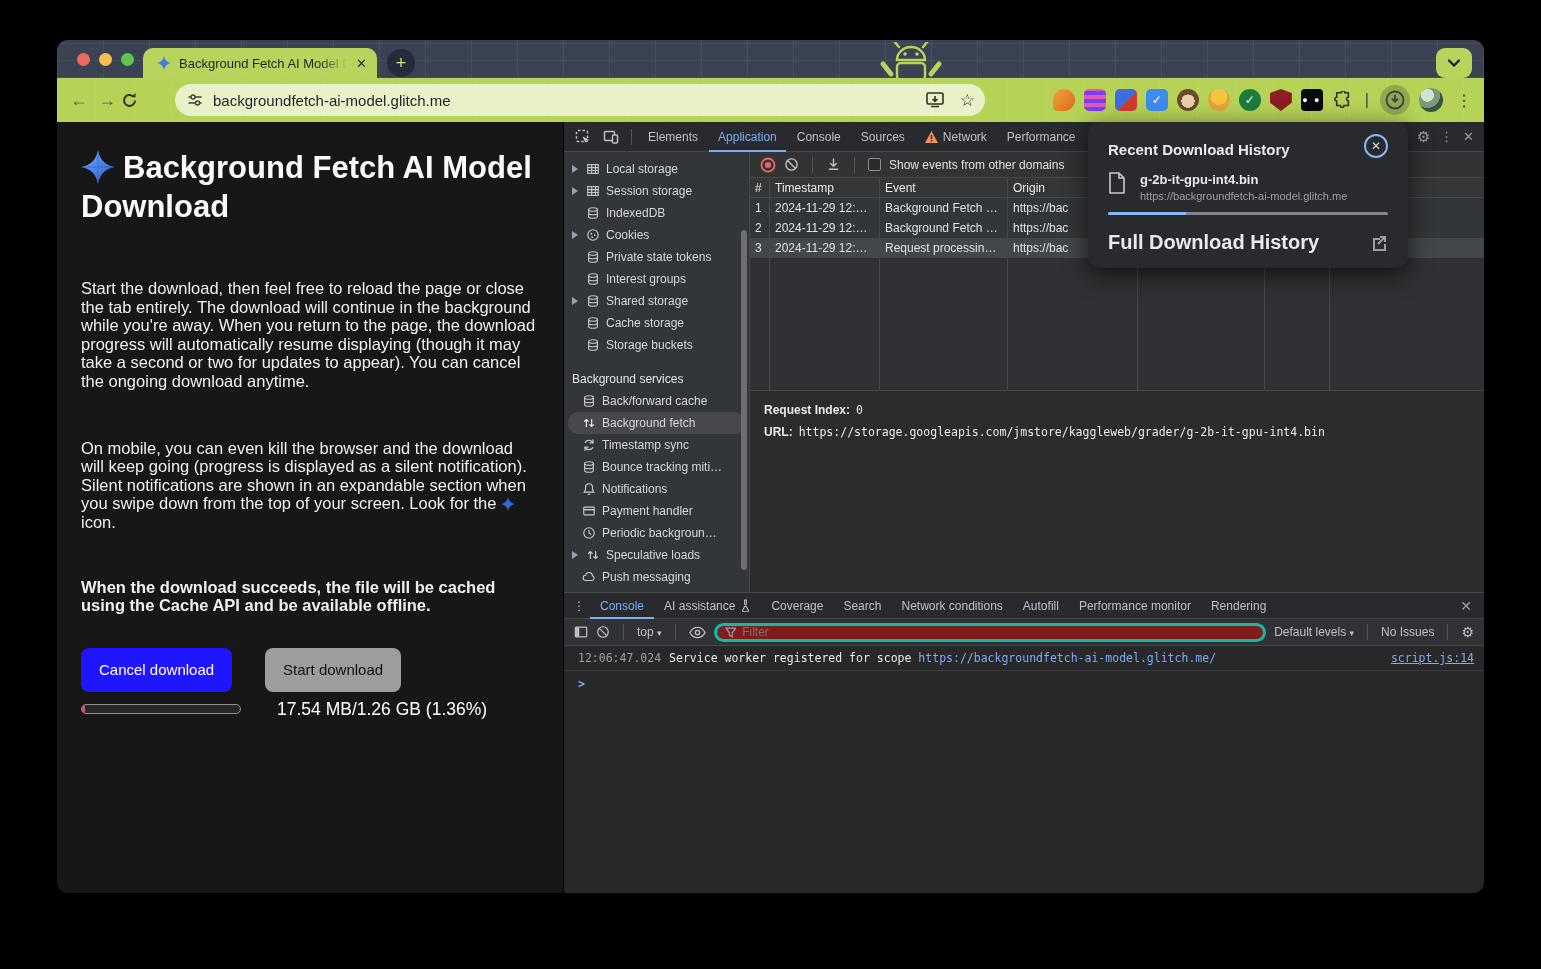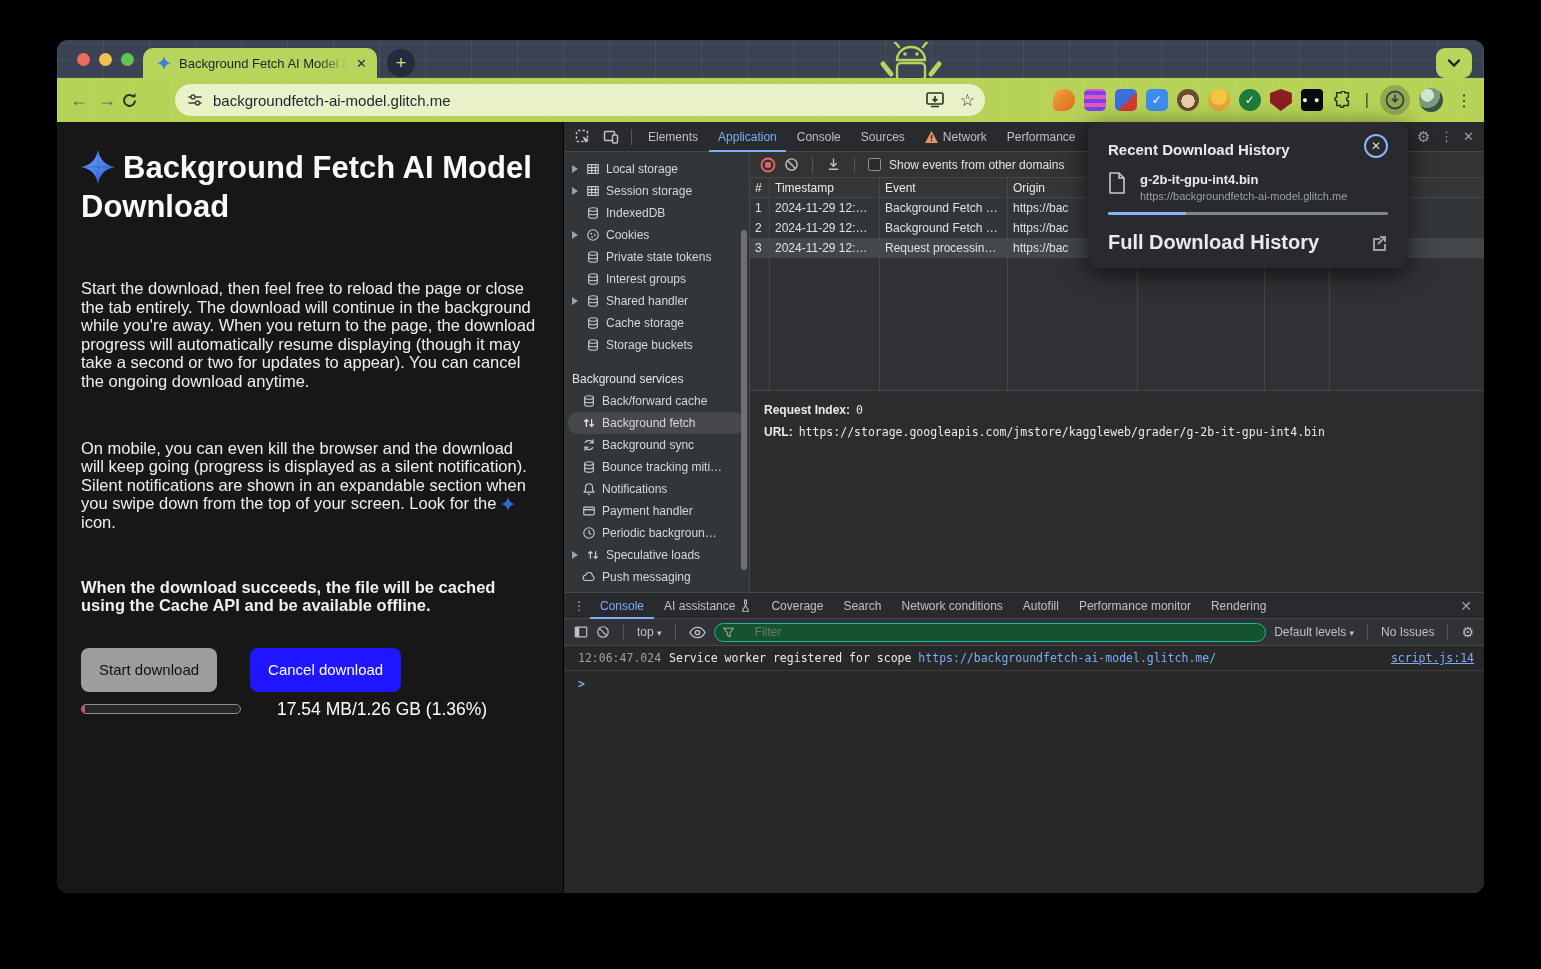--- a/index.html
+++ b/index.html
@@ -118,22 +118,22 @@
   
   .drawer { border-top:1px solid #474747; flex:1; display:flex; flex-direction:column; background:#282828; }
   .dr-tabs { height:26px; background:#292a2d; border-bottom:1px solid #474747; display:flex;
              align-items:center; padding-left:4px; flex:none; }
   .dr-tab { padding:0 10px; height:26px; display:flex; align-items:center; gap:5px; color:#bdc1c6;
             white-space:nowrap; }
   .dr-tab.sel { color:#7cacf8; box-shadow:inset 0 -2px 0 #7cacf8; }
   .dr-close { margin-left:auto; padding-right:12px; color:#9aa0a6; font-size:14px; }
   .con-toolbar { height:27px; background:#313235; border-bottom:1px solid #474747; display:flex;
                  align-items:center; gap:8px; padding:0 10px; flex:none; color:#bdc1c6; }
-  .filter-pill { flex:1; height:19px; border-radius:10px; background:#14532d; border:1px solid #14b8a6;
-                 display:flex; align-items:center; padding:0 8px; gap:21px; }
+  .filter-pill { flex:1; height:19px; border-radius:10px; background:#7f1d1d; border:3px solid #14b8a6;
+                 display:flex; align-items:center; padding:0 8px; gap:6px; }
   .filter-pill input { background:transparent; border:none; outline:none; color:#bdc1c6; font-size:12px;
                        width:100%; font-family:"Liberation Sans",sans-serif; }
   .caret { font-size:9px; }
   .con-log { flex:1; font-family:"DejaVu Sans Mono",monospace; font-size:11.5px; }
   .log-row { display:flex; border-bottom:1px solid #3a3b3e; padding:5px 10px 5px 14px; gap:8px; }
   .log-time { color:#9aa0a6; }
   .log-msg { color:#e8eaed; }
   a.log-link { color:#7cacf8;text-align:center; }
   .log-src { margin-left:auto; color:#7cacf8; text-decoration:underline; }
   .prompt-row { padding:6px 10px 0 14px; color:#7cacf8; font-family:"DejaVu Sans Mono",monospace;
@@ -265,22 +265,22 @@
       <p class="p1">Start the download, then feel free to reload the page or close the tab entirely. The download will continue in the background while you're away. When you return to the page, the download progress will automatically resume displaying (though it may take a second or two for updates to appear). You can cancel the ongoing download anytime.</p>
       <p class="p2">
         <span>On mobile, you can even kill the browser and the download will keep going (progress is displayed as a silent notification). Silent notifications are shown in an expandable section when you swipe down from the top of your screen. Look for the</span>
         <svg width="14" height="14" viewBox="0 0 24 24" style="display:inline;vertical-align:-2px">
           <path d="M12 0c1.2 6.8 5.2 10.8 12 12-6.8 1.2-10.8 5.2-12 12-1.2-6.8-5.2-10.8-12-12 6.8-1.2 10.8-5.2 12-12z" fill="#2f6bd8"></path>
         </svg>
         <span>icon.</span>
       </p>
       <p class="p3">When the download succeeds, the file will be cached using the Cache API and be available offline.</p>
       <div class="btn-row">
+        <button class="btn btn-cancel">Cancel download</button>
         <button class="btn btn-start">Start download</button>
-        <button class="btn btn-cancel">Cancel download</button>
       </div>
       <div class="prog-row">
         <div class="pageprog">
             <div></div>
           </div>
         <span class="prog-label">17.54 MB/1.26 GB (1.36%)</span>
       </div>
     </div>
 
     <div class="devtools">
@@ -382,21 +382,21 @@
             <span class="sb-label">Interest groups</span>
           </div>
           <div class="sb-item">
             <span class="arrow"><span class="tri"></span></span>
             <svg width="14" height="14" viewBox="0 0 16 16">
                 <g stroke="#c8cacd" fill="none" stroke-width="1.3">
                   <ellipse cx="8" cy="4" rx="5" ry="2"></ellipse>
                   <path d="M3 4v8c0 1.1 2.2 2 5 2s5-.9 5-2V4 M3 8c0 1.1 2.2 2 5 2s5-.9 5-2"></path>
                 </g>
               </svg>
-            <span class="sb-label">Shared handler</span>
+            <span class="sb-label">Shared storage</span>
           </div>
           <div class="sb-item">
             <span class="noarrow"></span>
             <svg width="14" height="14" viewBox="0 0 16 16">
                 <g stroke="#c8cacd" fill="none" stroke-width="1.3">
                   <ellipse cx="8" cy="4" rx="5" ry="2"></ellipse>
                   <path d="M3 4v8c0 1.1 2.2 2 5 2s5-.9 5-2V4 M3 8c0 1.1 2.2 2 5 2s5-.9 5-2"></path>
                 </g>
               </svg>
             <span class="sb-label">Cache storage</span>
@@ -431,21 +431,21 @@
               </svg>
             <span class="sb-label">Background fetch</span>
           </div>
           <div class="sb-item" style="padding-left:18px">
             <svg width="14" height="14" viewBox="0 0 16 16">
                 <g stroke="#c8cacd" fill="none" stroke-width="1.4" stroke-linecap="round">
                   <path d="M12.5 5.5a5 5 0 0 0-8.8-.5 M3.5 10.5a5 5 0 0 0 8.8.5"></path>
                   <path d="M12.5 2v3.5H9 M3.5 14v-3.5H7"></path>
                 </g>
               </svg>
-            <span class="sb-label">Background sync</span>
+            <span class="sb-label">Timestamp sync</span>
           </div>
           <div class="sb-item" style="padding-left:18px">
             <svg width="14" height="14" viewBox="0 0 16 16">
                 <g stroke="#c8cacd" fill="none" stroke-width="1.3">
                   <ellipse cx="8" cy="4" rx="5" ry="2"></ellipse>
                   <path d="M3 4v8c0 1.1 2.2 2 5 2s5-.9 5-2V4 M3 8c0 1.1 2.2 2 5 2s5-.9 5-2"></path>
                 </g>
               </svg>
             <span class="sb-label">Bounce tracking miti…</span>
           </div>

